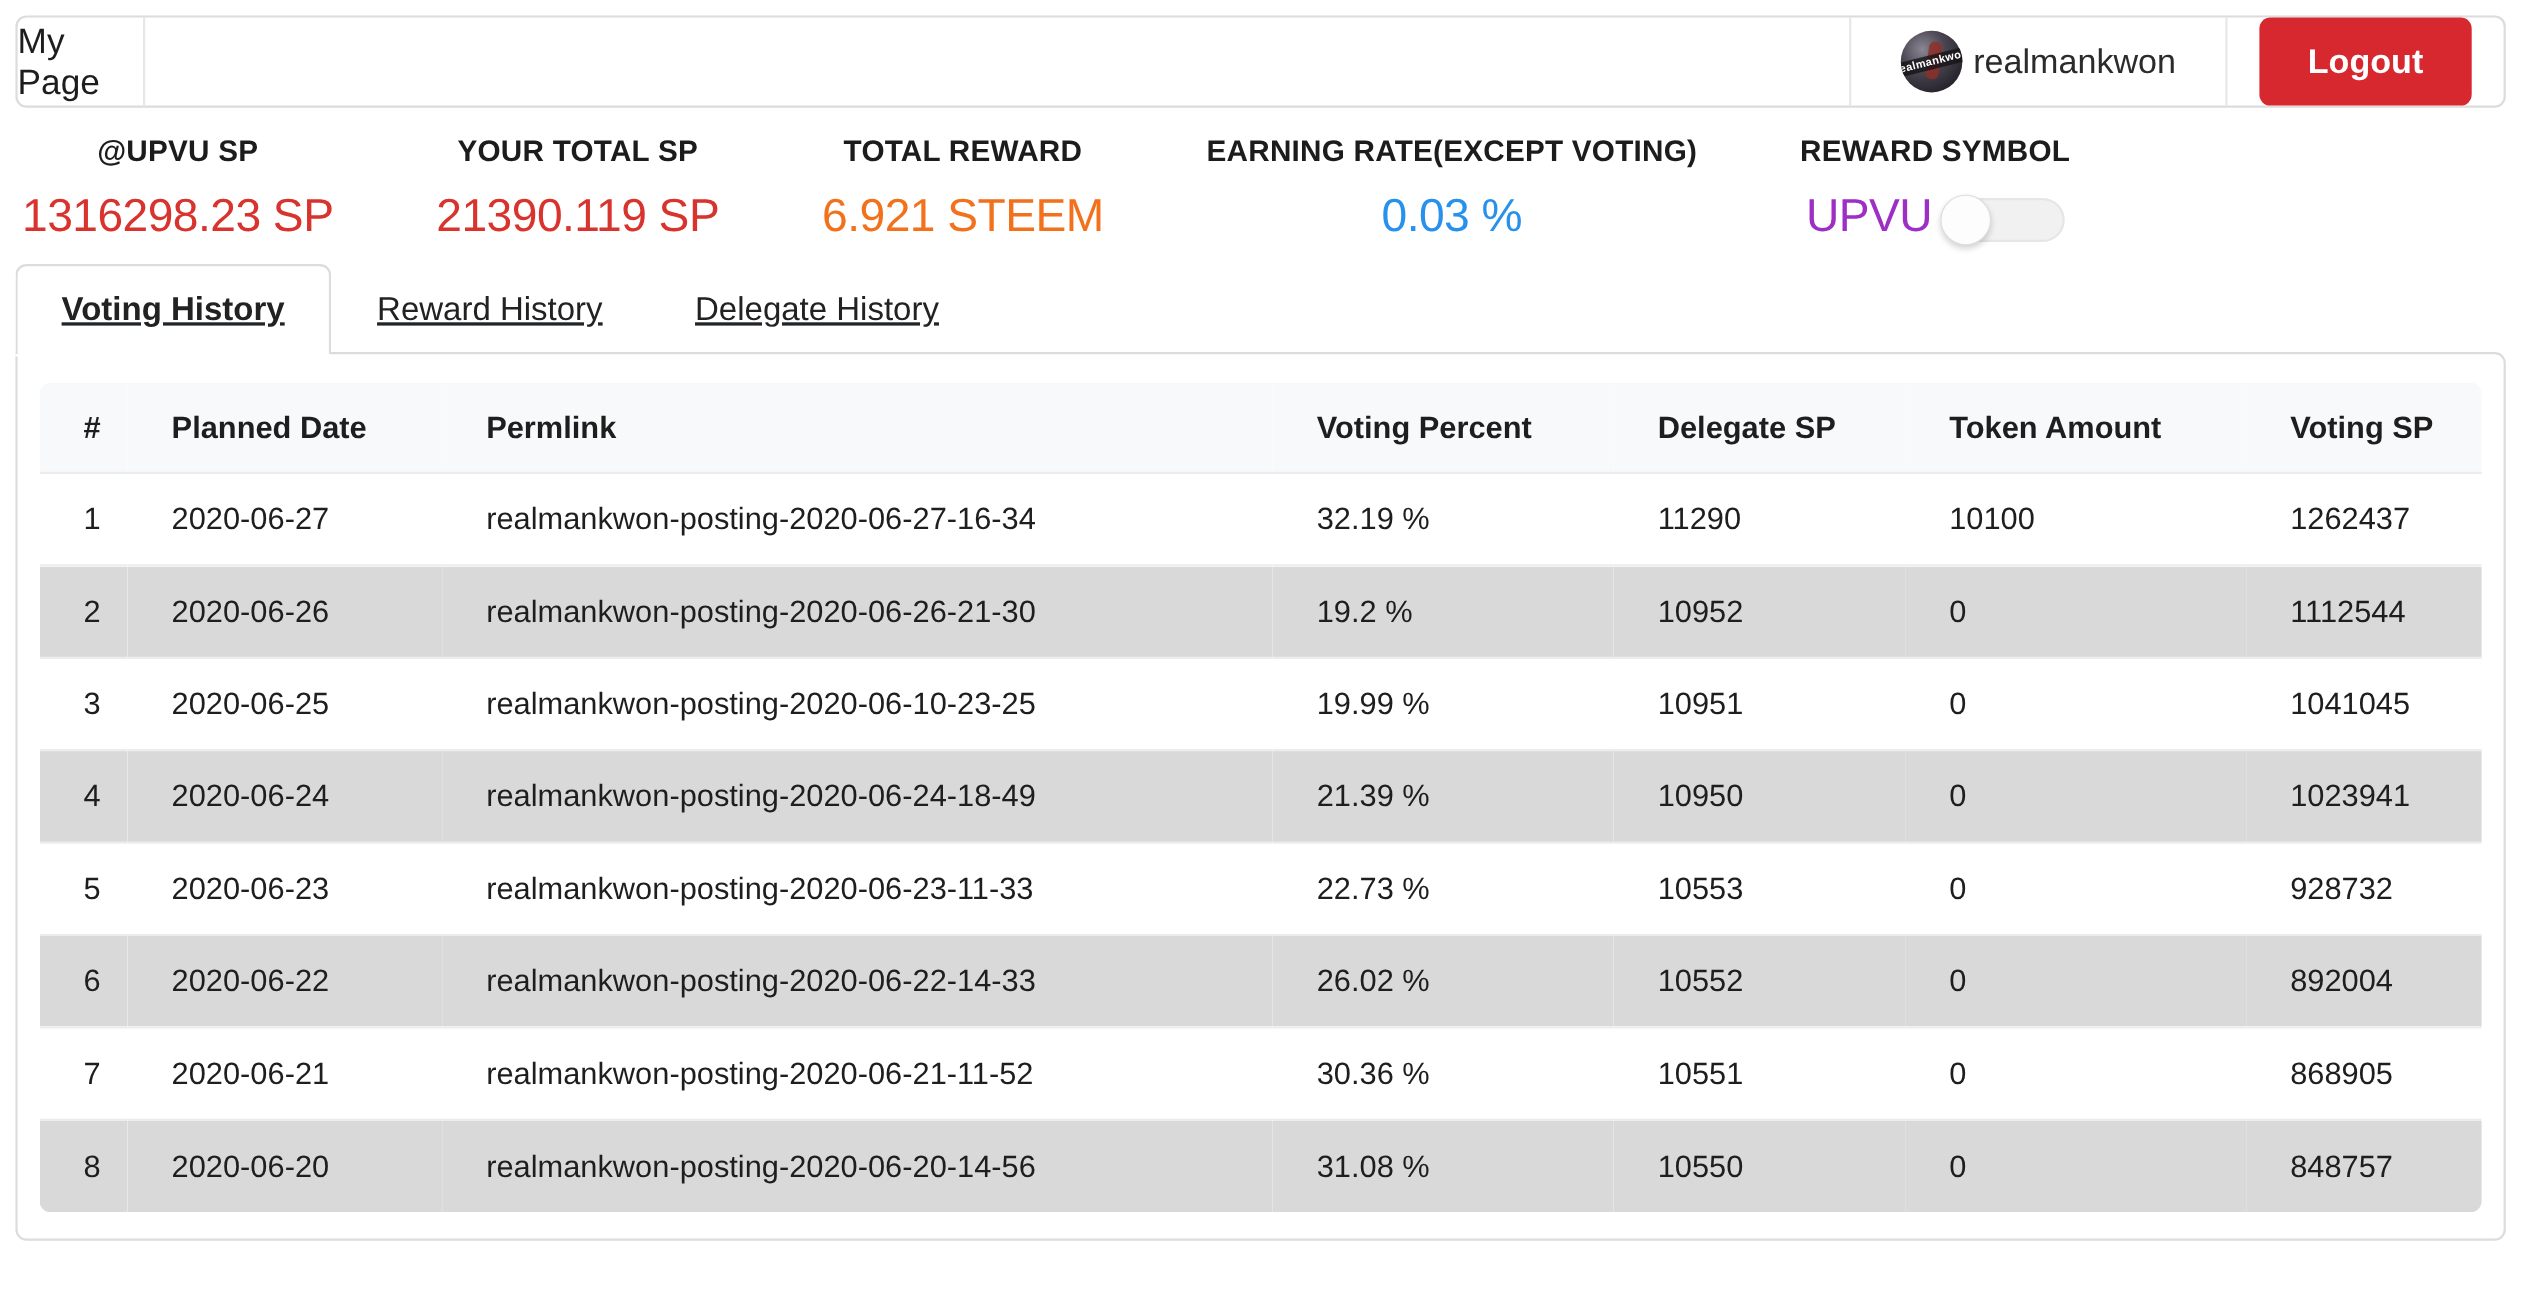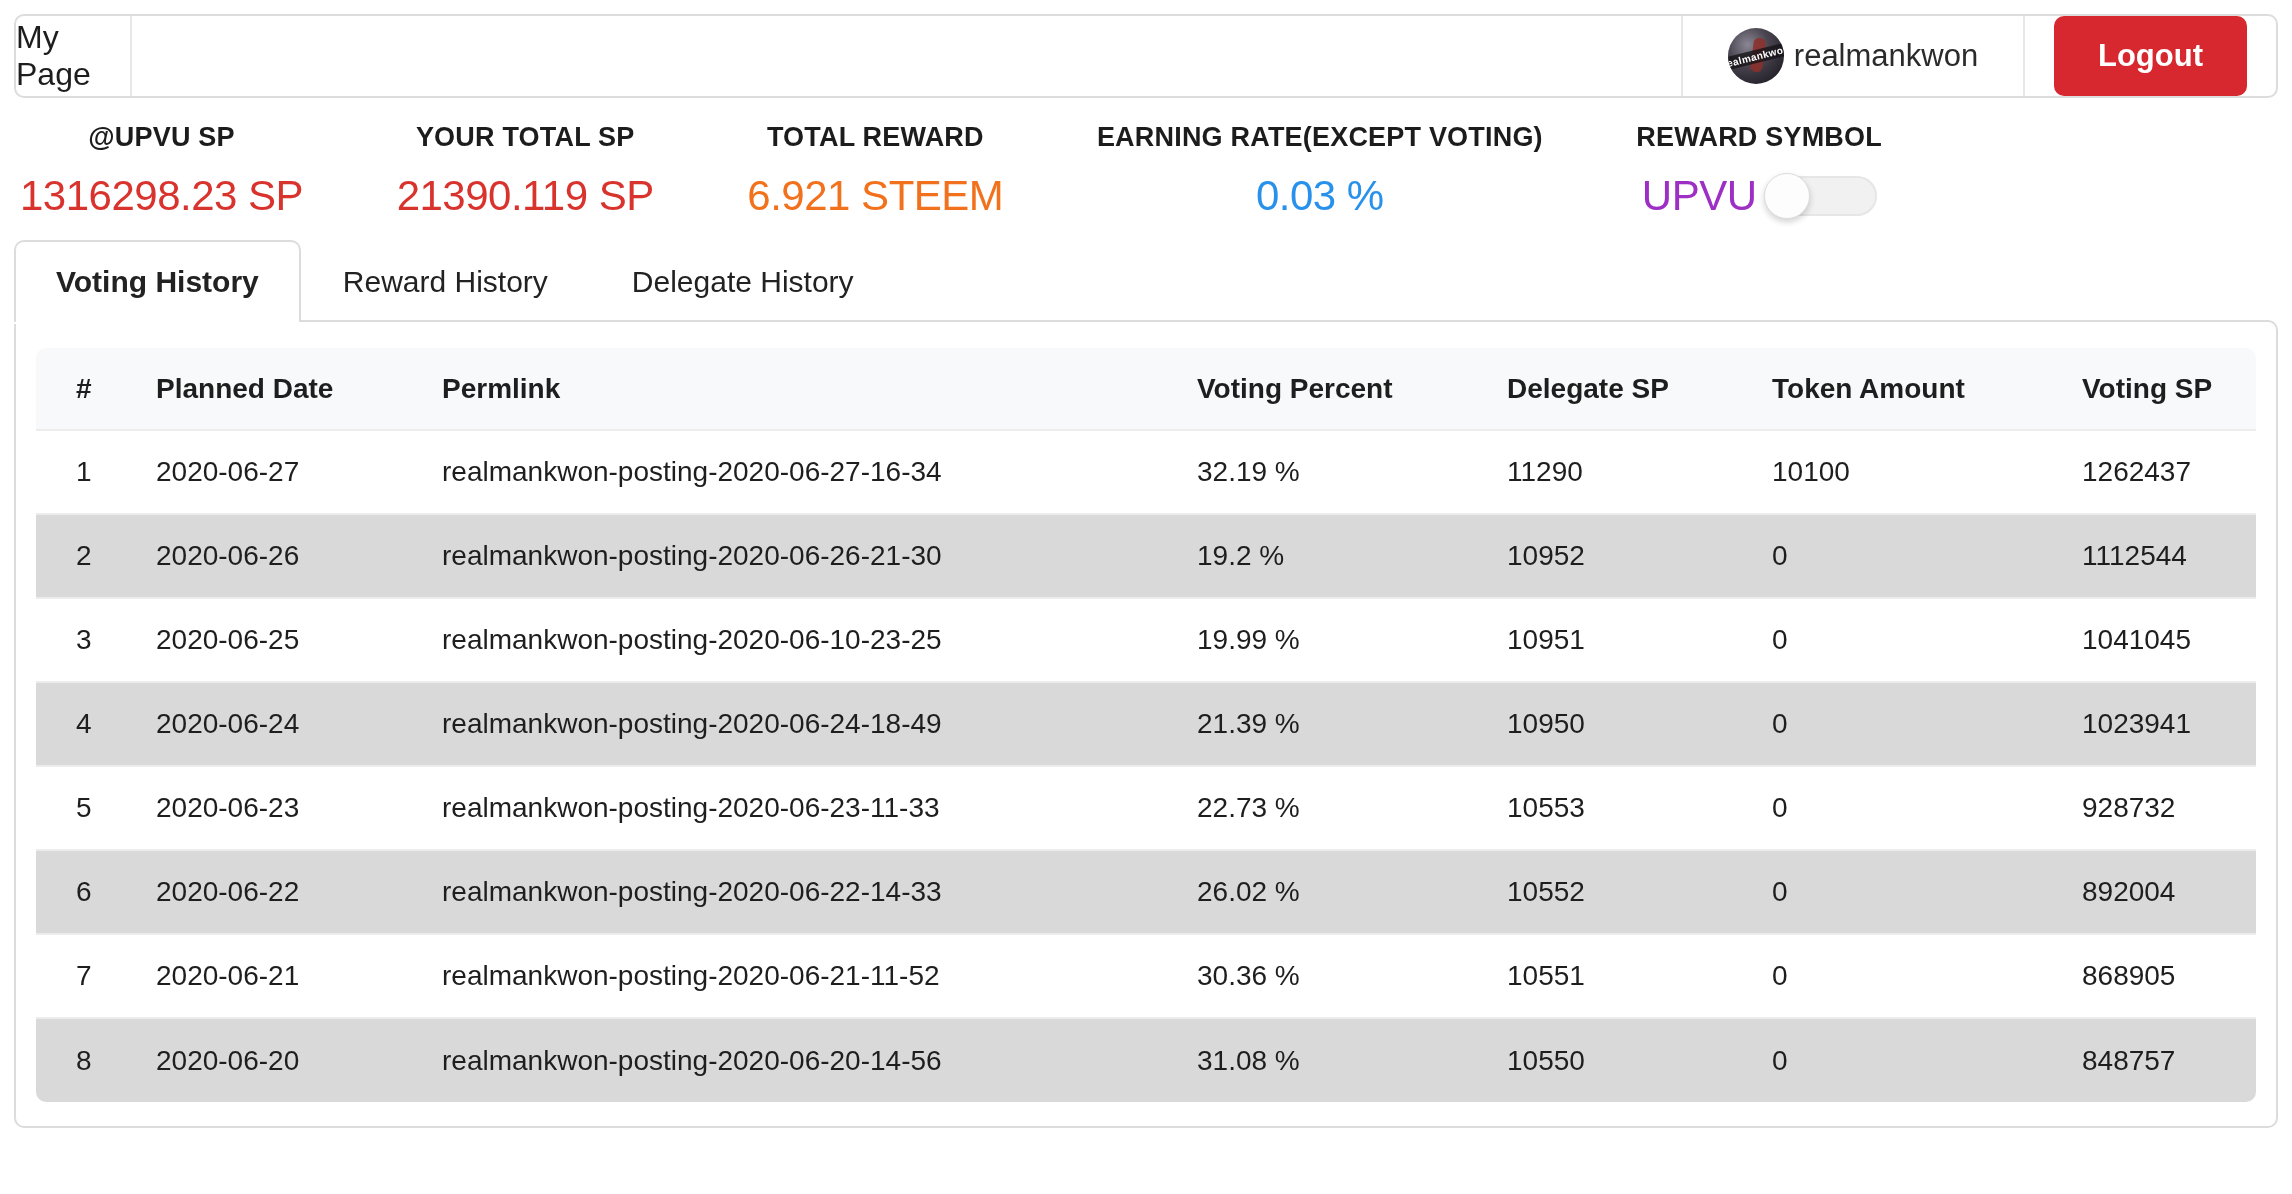--- a/index.html
+++ b/index.html
@@ -44,37 +44,37 @@
   }
 
   
   .stats {
     margin:24px 0 0 20px; width:1862px;
     display:flex; justify-content:space-between; align-items:flex-start;
   }
   .stat { text-align:center; }
   .stat-label { font-size:27px; font-weight:800; color:#1c1c1c; letter-spacing:.2px; white-space:nowrap; }
   .stat-value { margin-top:19px; font-size:42px; letter-spacing:-.5px; white-space:nowrap; }
-  .stat-value-row { display:inline-flex; align-items:center; gap:8px; }
+  .stat-value-row { display:inline-flex; align-items:flex-end; gap:8px; }
 
   
   .toggle {
     position:relative; width:112px; height:40px; border-radius:20px;
     background:#f1f1f1; box-shadow:inset 0 0 0 2px #e6e6e6; cursor:pointer; display:inline-block;
   }
   .toggle-knob {
     position:absolute; left:-1px; top:-3px; width:46px; height:46px; border-radius:50%;
     background:#fdfdfd; border:1px solid #ddd;
     box-shadow:0 3px 6px rgba(0,0,0,.18);
   }
 
   
   .tabs {
     margin:20px 14px 0 14px; display:flex; align-items:flex-end;
-    position:relative; z-index:2; margin-bottom:-2px;
+    position:relative; z-index:2; margin-bottom:-2px;text-decoration:underline;
   }
   .tab {
     font-size:30px; color:#222; padding:23px 40px; cursor:pointer; white-space:nowrap;
     border:2px solid transparent; border-bottom:none;
   }
   .tab.active {
     font-weight:bold; background:#fff;
     border-color:#dcdcdc; border-radius:10px 10px 0 0;
     box-shadow:0 2px 0 0 #fff; 
   }

